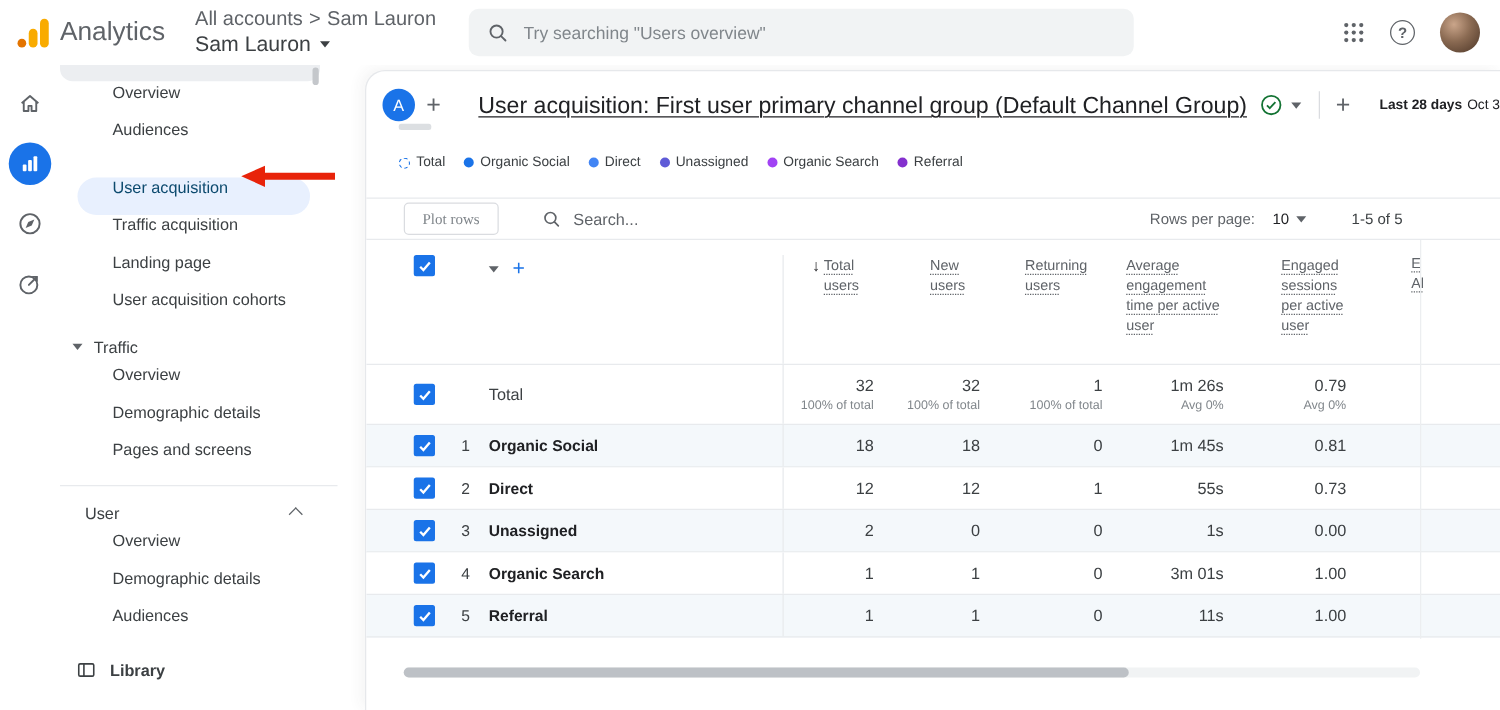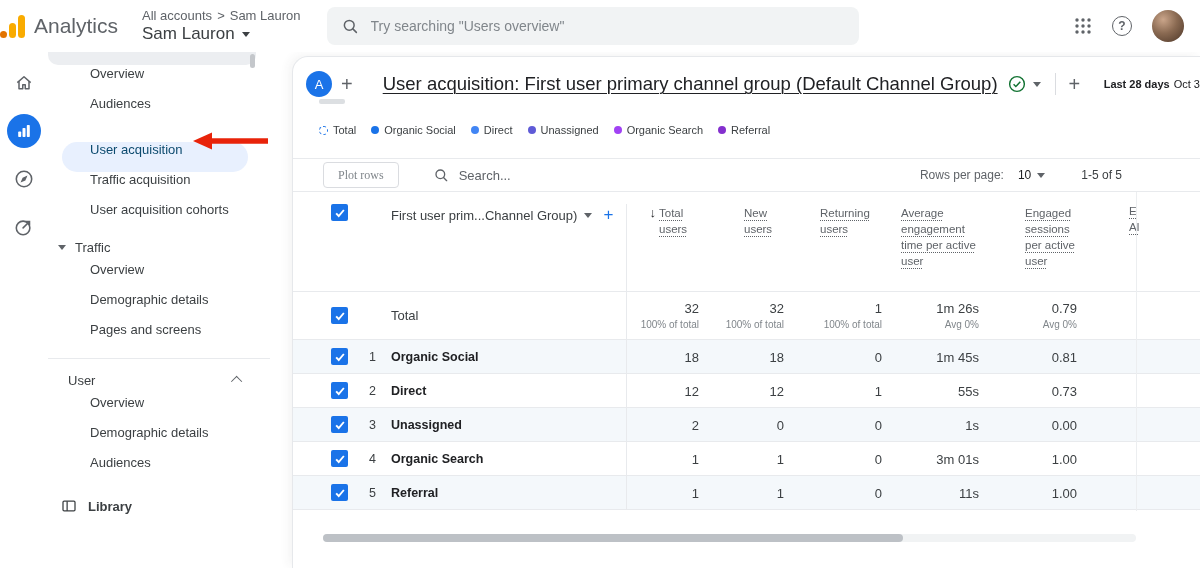--- a/index.html
+++ b/index.html
@@ -2,28 +2,28 @@
 <html><head>
 <meta charset="utf-8">
 <style>
   *{margin:0;padding:0;box-sizing:border-box}
   html,body{width:1200px;height:568px}
   body{font-family:"Liberation Sans",sans-serif;background:#fff;color:#3c4043;overflow:hidden}
   .screen{position:relative;width:1200px;height:568px;overflow:hidden;background:#fff}
   .red-mark{position:absolute;background:#ff2222}
 
   
-  .topbar{position:absolute;top:0;left:0;right:0;height:52px;display:flex;align-items:center;background:#fff;z-index:6}
+  .topbar{position:absolute;top:0;left:0;right:0;height:52px;display:flex;align-items:center;padding-left:14px;background:#fff;z-index:6}
   .logo{display:flex;align-items:flex-end;gap:2px;height:24px;cursor:pointer}
   .lb-dot{width:7px;height:7px;border-radius:50%;background:#e37400}
   .lb-mid{width:7px;height:15px;border-radius:3.5px;background:#f9ab00}
   .lb-tall{width:7px;height:23px;border-radius:3.5px;background:#f9ab00}
   .app-name{font-size:21px;color:#5f6368;margin-left:9px}
   .account{margin-left:24px;cursor:pointer}
-  .crumb{font-size:13px;color:#5f6368;display:flex;gap:5px;align-items:center;white-space:nowrap}
+  .crumb{font-size:16px;color:#5f6368;display:flex;gap:5px;align-items:center;white-space:nowrap}
   .account-name-row{display:flex;align-items:center;gap:7px;margin-top:1px}
   .account-name{font-size:17px;color:#3c4043;white-space:nowrap}
   .tri{width:0;height:0;border-left:4px solid transparent;border-right:4px solid transparent;border-top:5px solid #5f6368;flex:none}
   .tri-dark{border-top-color:#3c4043}
   .search{margin-left:26px;width:532px;height:38px;background:#f1f3f4;border-radius:8px;display:flex;align-items:center;padding:0 14px;gap:12px}
   .search input{flex:1;border:0;background:transparent;outline:none;font-size:14px;font-family:inherit;color:#3c4043}
   .search input::placeholder{color:#80868b}
   .top-right{margin-left:auto;display:flex;align-items:center;gap:20px;padding-right:16px}
   .icon-btn{cursor:pointer;display:flex;align-items:center;justify-content:center}
   .help-circle{width:20px;height:20px;border:1.6px solid #5f6368;border-radius:50%;font-size:12px;color:#5f6368;font-weight:700;display:flex;align-items:center;justify-content:center}
@@ -206,20 +206,23 @@
       <div class="sb-item">
           <span>Audiences</span>
         </div>
       <div class="sb-item active">
           <span>User acquisition</span>
         </div>
       <div class="sb-item">
           <span>Traffic acquisition</span>
         </div>
       <div class="sb-item">
+          <span>Landing page</span>
+        </div>
+      <div class="sb-item">
           <span>User acquisition cohorts</span>
         </div>
       <div class="sb-group">
           <span class="tri"></span>
           <span>Traffic</span>
         </div>
       <div class="sb-item">
           <span>Overview</span>
         </div>
       <div class="sb-item">
@@ -333,21 +336,20 @@
     <div class="table-area">
 
       <div class="thead">
         <span class="cb">
             <svg width="12" height="12" viewBox="0 0 14 14" fill="none" stroke="#fff" stroke-width="2.2">
               <path d="M2.5 7.5l3 3 6-7"></path>
             </svg>
           </span>
         <div class="c-num"></div>
         <div class="c-name dim-head">
-          <span class="dim-label">First user prim...Channel Group)</span>
           <span class="tri"></span>
           <span class="plus-blue">+</span>
         </div>
         <div class="metrics">
           <div class="mcell c1 hcell">
             <span class="sort">↓</span>
             <span class="hlabel w40">Total users</span>
           </div>
           <div class="mcell c2 hcell">
               <span class="hlabel w40">New users</span>

